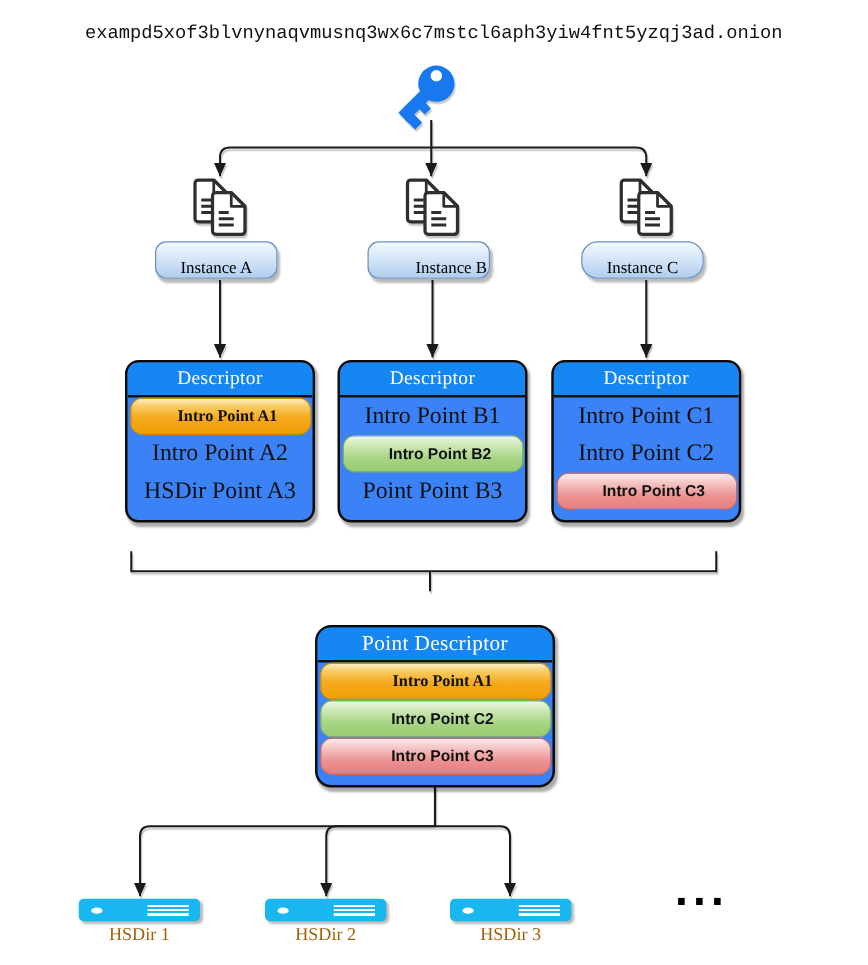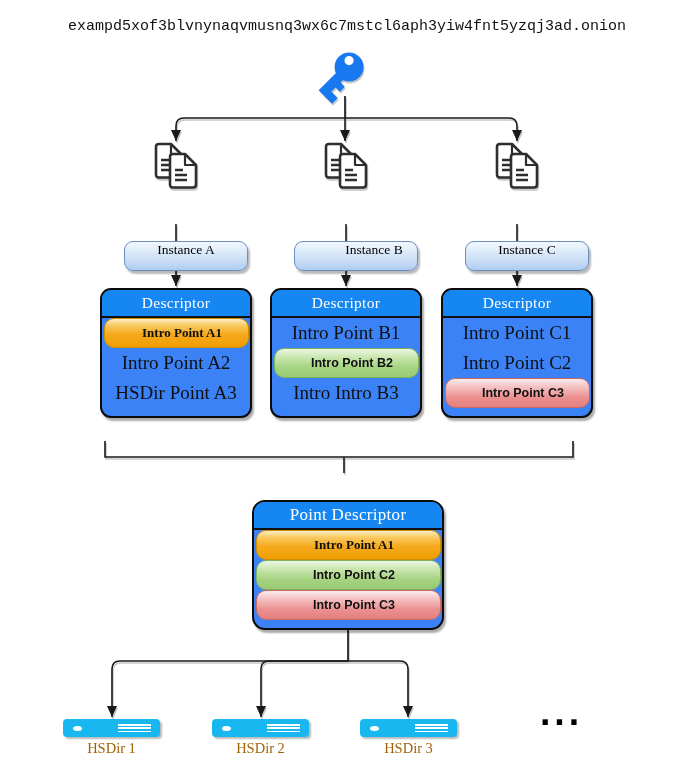--- a/index.html
+++ b/index.html
@@ -16,26 +16,26 @@
     font-size:15px; color:#111; letter-spacing:0px; white-space:nowrap;
   }
 
   
   .layer { left:0; top:0; filter:drop-shadow(1.5px 2px 0px rgba(170,170,170,0.65)); }
   .edge { fill:none; stroke:#1a1a1a; stroke-width:1.6px; }
   .thick { stroke-width:1.7px; }
 
   
   .btn {
-    width:124px; height:30px; box-sizing:border-box;
+    width:98px; height:30px; box-sizing:border-box;
     border:1px solid #6c8ebf; border-radius:9px;
     background:linear-gradient(180deg,#f2f8fe 0%,#dcebfa 35%,#c3d9f4 75%,#aecdef 100%);
     box-shadow:2px 3px 2px rgba(0,0,0,0.28);
-    display:flex; align-items:flex-start; justify-content:center;
-    font-size:13.5px; color:#000;margin-top:48px;
+    display:flex; align-items:flex-end; justify-content:center;
+    font-size:13.5px; color:#000;
   }
 
   
   .desc-box {
     box-sizing:border-box; border:2.5px solid #0b0b0b; border-radius:11px;
     background:#3b82f6; box-shadow:2px 3px 2px rgba(0,0,0,0.33); overflow:hidden;
   }
   .desc-head {
     height:28px; box-sizing:border-box; border-bottom:2px solid #111;
     background:#1687f2; color:#fff;
@@ -139,36 +139,36 @@
       <path class="edge" d="M348,661 H400 Q408,661 408,669 V717" marker-end="url(#arr)"></path>
     </g>
   </svg>
 
   <div class="abs btn" style="left:124px; top:193px;">
     <span>Instance A</span>
   </div>
   <div class="abs btn" style="left:294px; top:193px;padding-left:36px;">
     <span>Instance B</span>
   </div>
-  <div class="abs btn" style="left:465px; top:193px;">
+  <div class="abs btn" style="left:465px; top:193px;border-radius:13px;">
     <span>Instance C</span>
   </div>
 
   <div class="abs desc-box" style="left:100px; top:288px; width:152px; height:130px;">
     <div class="desc-head">Descriptor</div>
     <div class="row pill orange">Intro Point A1</div>
     <div class="row">Intro Point A2</div>
     <div class="row">HSDir Point A3</div>
   </div>
 
   <div class="abs desc-box" style="left:270px; top:288px; width:152px; height:130px;">
     <div class="desc-head">Descriptor</div>
     <div class="row">Intro Point B1</div>
     <div class="row pill green">Intro Point B2</div>
-    <div class="row">Intro Intro B3</div>
+    <div class="row">Point Point B3</div>
   </div>
 
   <div class="abs desc-box" style="left:441px; top:288px; width:152px; height:130px;">
     <div class="desc-head">Descriptor</div>
     <div class="row">Intro Point C1</div>
     <div class="row">Intro Point C2</div>
     <div class="row pill red">Intro Point C3</div>
   </div>
 
   <div class="abs desc-box" style="left:252px; top:500px; width:192px; height:130px; border-radius:13px;">

